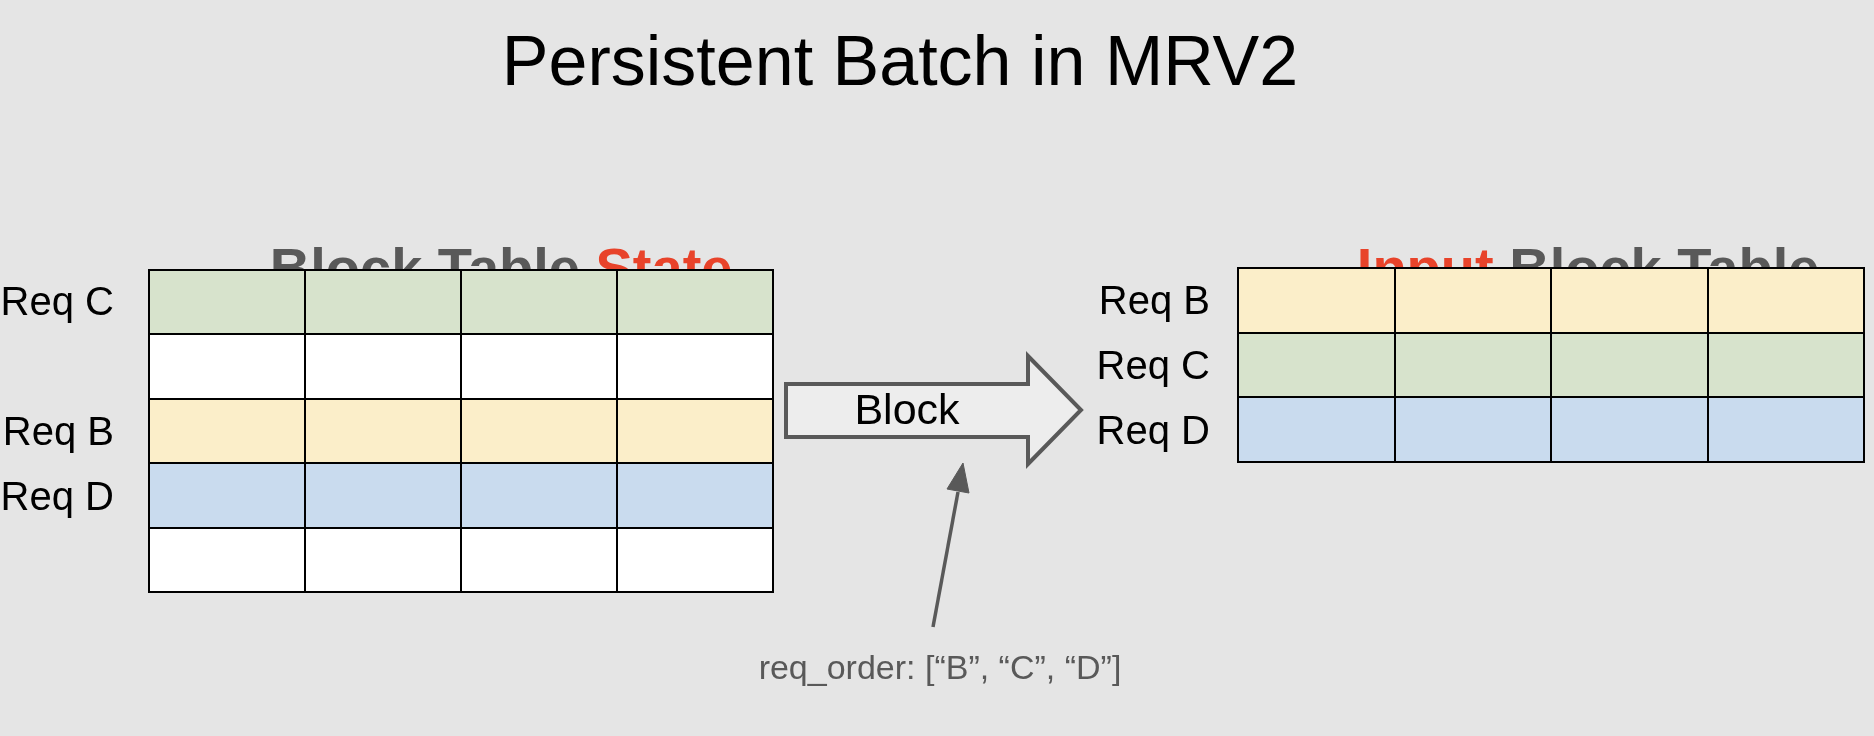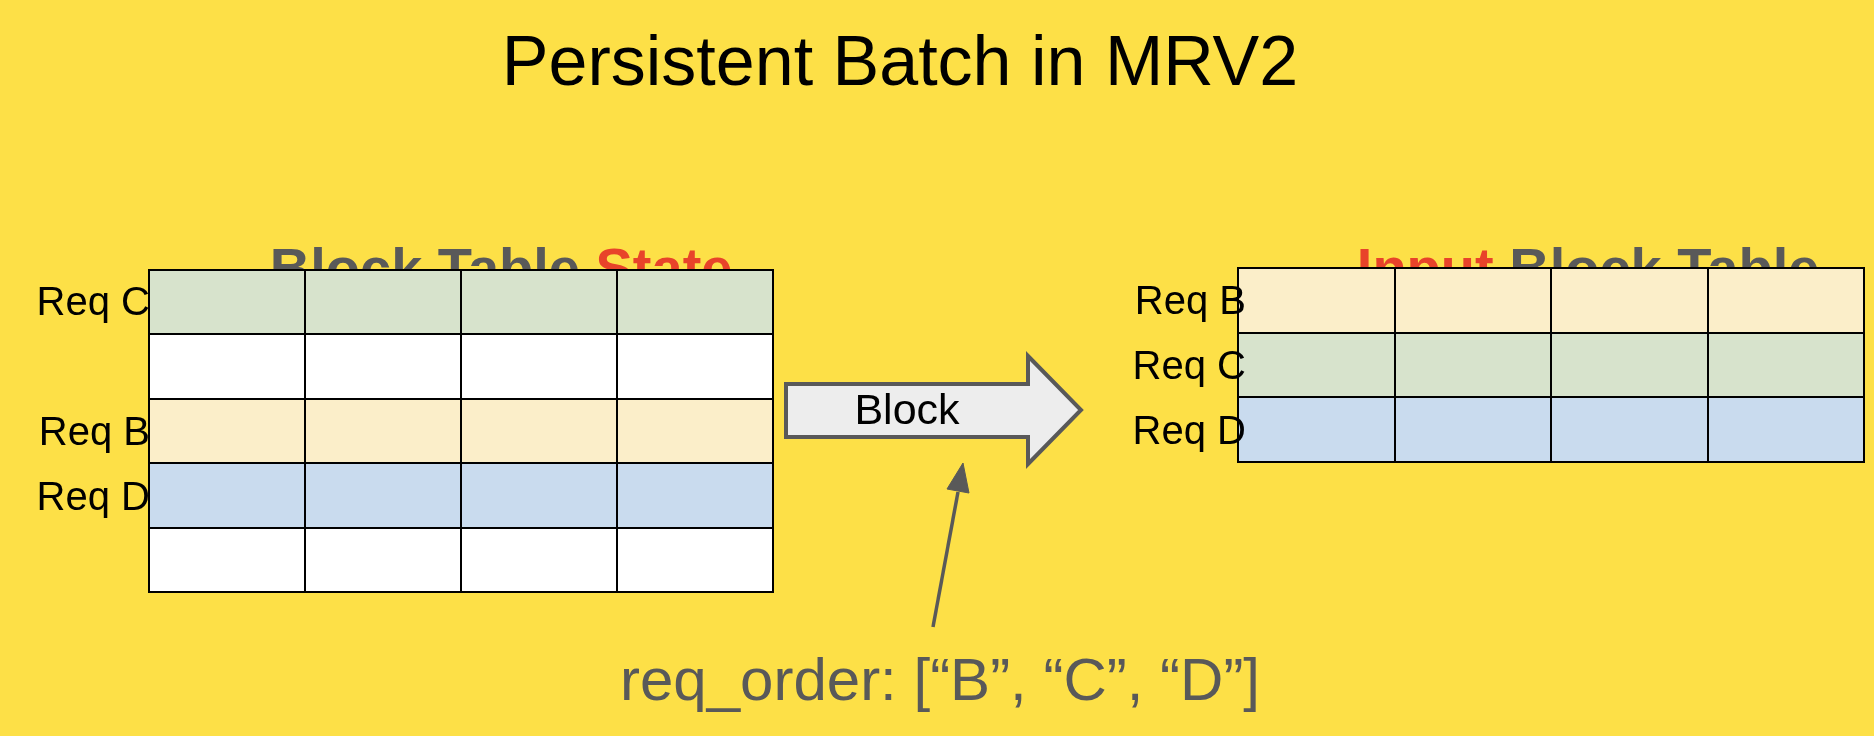--- a/index.html
+++ b/index.html
@@ -1,19 +1,19 @@
 <!DOCTYPE html>
 <html><head>
 <meta charset="utf-8">
 <style>
   html,body{margin:0;padding:0;background:#ffffff;}
   #canvas{
     position:relative;
     width:1874px;height:736px;
-    background:#fde047;
+    background:#e5e5e5;
     font-family:"Liberation Sans",sans-serif;
     overflow:hidden;
   }
   .title{
     position:absolute;top:26px;left:900px;transform:translateX(-50%);
     font-size:70px;line-height:1;color:#000;white-space:nowrap;
   }
   .heading{
     position:absolute;top:184px;transform:translateX(-50%);
     font-size:56px;line-height:1;white-space:pre;
@@ -26,30 +26,30 @@
     position:absolute;box-sizing:border-box;
     border:1.5px solid #000;
     display:flex;flex-direction:column;
   }
   #left-table{left:148px;top:269px;width:626px;height:324px;}
   #right-table{left:1237px;top:267px;width:628px;height:196px;}
   .trow{flex:1;display:flex;}
   .tcell{flex:1;box-sizing:border-box;border:1.5px solid #000;}
   .req-label{
     position:absolute;font-size:40px;line-height:1.15;color:#000;
-    text-align:right;white-space:nowrap;margin-left:36px;
+    text-align:right;white-space:nowrap;
   }
   #overlay{position:absolute;left:0;top:0;pointer-events:none;}
   .gather-label{
     position:absolute;top:388px;left:907px;transform:translateX(-50%);
     font-size:43px;line-height:1;color:#000;white-space:nowrap;
   }
   .req-order{
     position:absolute;top:650px;left:940px;transform:translateX(-50%);
-    font-size:60px;line-height:1;color:#595959;white-space:nowrap;
+    font-size:34px;line-height:1;color:#595959;white-space:nowrap;
   }
 </style>
 </head>
 <body>
 
 <div id="canvas">
 
   <div class="title">Persistent Batch in MRV2</div>
 
   <div class="heading" id="left-heading">

